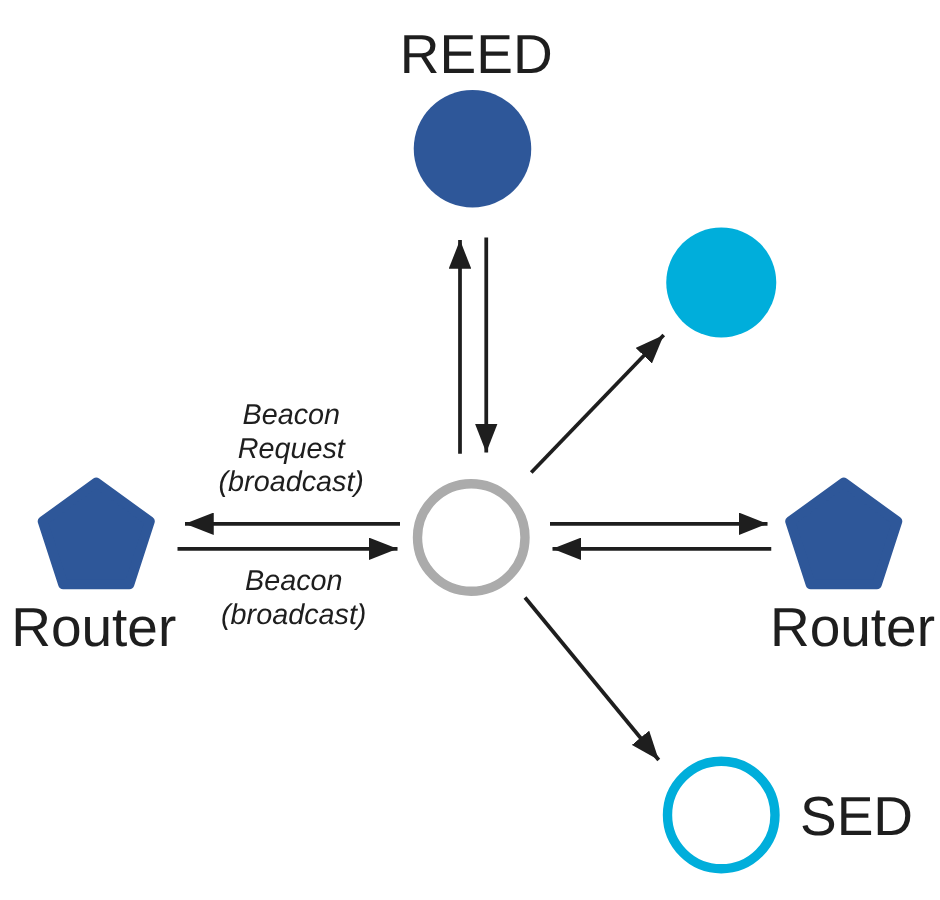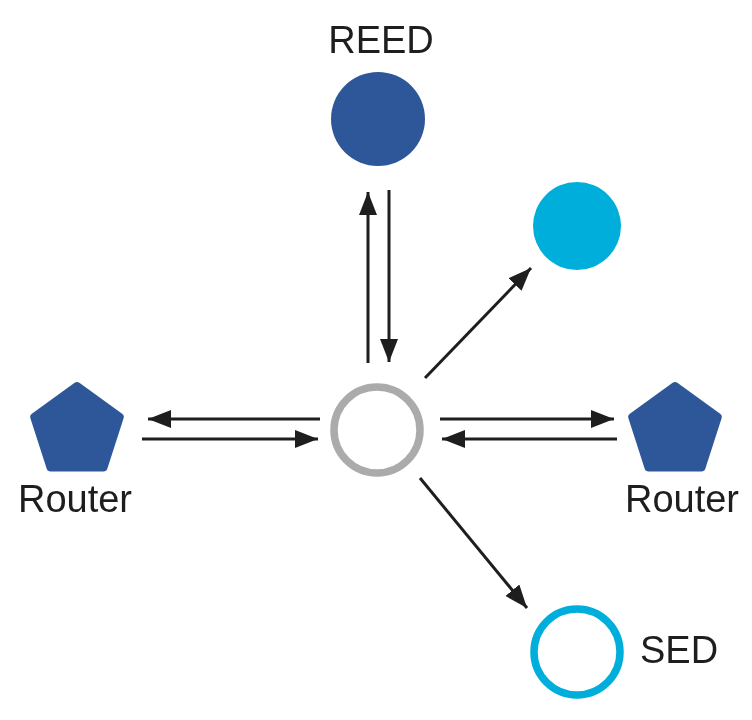--- a/index.html
+++ b/index.html
@@ -18,21 +18,21 @@
   }
   .diagram-svg{position:absolute;left:0;top:0;}
   .edge-line{stroke:var(--ink);stroke-width:3;fill:none;}
   .arrowhead-fill{fill:var(--ink);}
   .node-blue{fill:var(--node-blue);stroke:var(--node-blue);stroke-width:8;stroke-linejoin:round;}
   .circle-blue{fill:var(--node-blue);stroke:none;}
   .circle-cyan{fill:var(--node-cyan);stroke:none;}
   .circle-outline-gray{fill:#fff;stroke:var(--joiner-gray);stroke-width:7.5;}
   .circle-outline-cyan{fill:#fff;stroke:var(--node-cyan);stroke-width:7.5;}
   .node-label{
-    position:absolute;font-size:38px;line-height:1.15;
+    position:absolute;font-size:44px;line-height:1.15;
     white-space:nowrap;color:var(--ink);
   }
   .center-text{text-align:center;}
   .edge-label{
     position:absolute;font-size:23px;line-height:1.18;font-style:italic;
     text-align:center;color:var(--ink);
   }
 </style>
 </head>
 <body>
@@ -65,15 +65,17 @@
 
   <div class="node-label center-text" style="left:281px;top:19px;width:200px;">REED</div>
 
 
   <div class="node-label center-text" style="left:0px;top:478px;width:150px;">Router</div>
 
   <div class="node-label center-text" style="left:607px;top:478px;width:150px;">Router</div>
 
   <div class="node-label" style="left:640px;top:629px;">SED</div>
 
+  <div class="edge-label" style="left:165px;top:318px;width:136px;">Beacon Request (broadcast)</div>
 
+  <div class="edge-label" style="left:167px;top:451px;width:136px;">Beacon (broadcast)</div>
 
 </div>
 
 </body></html>

